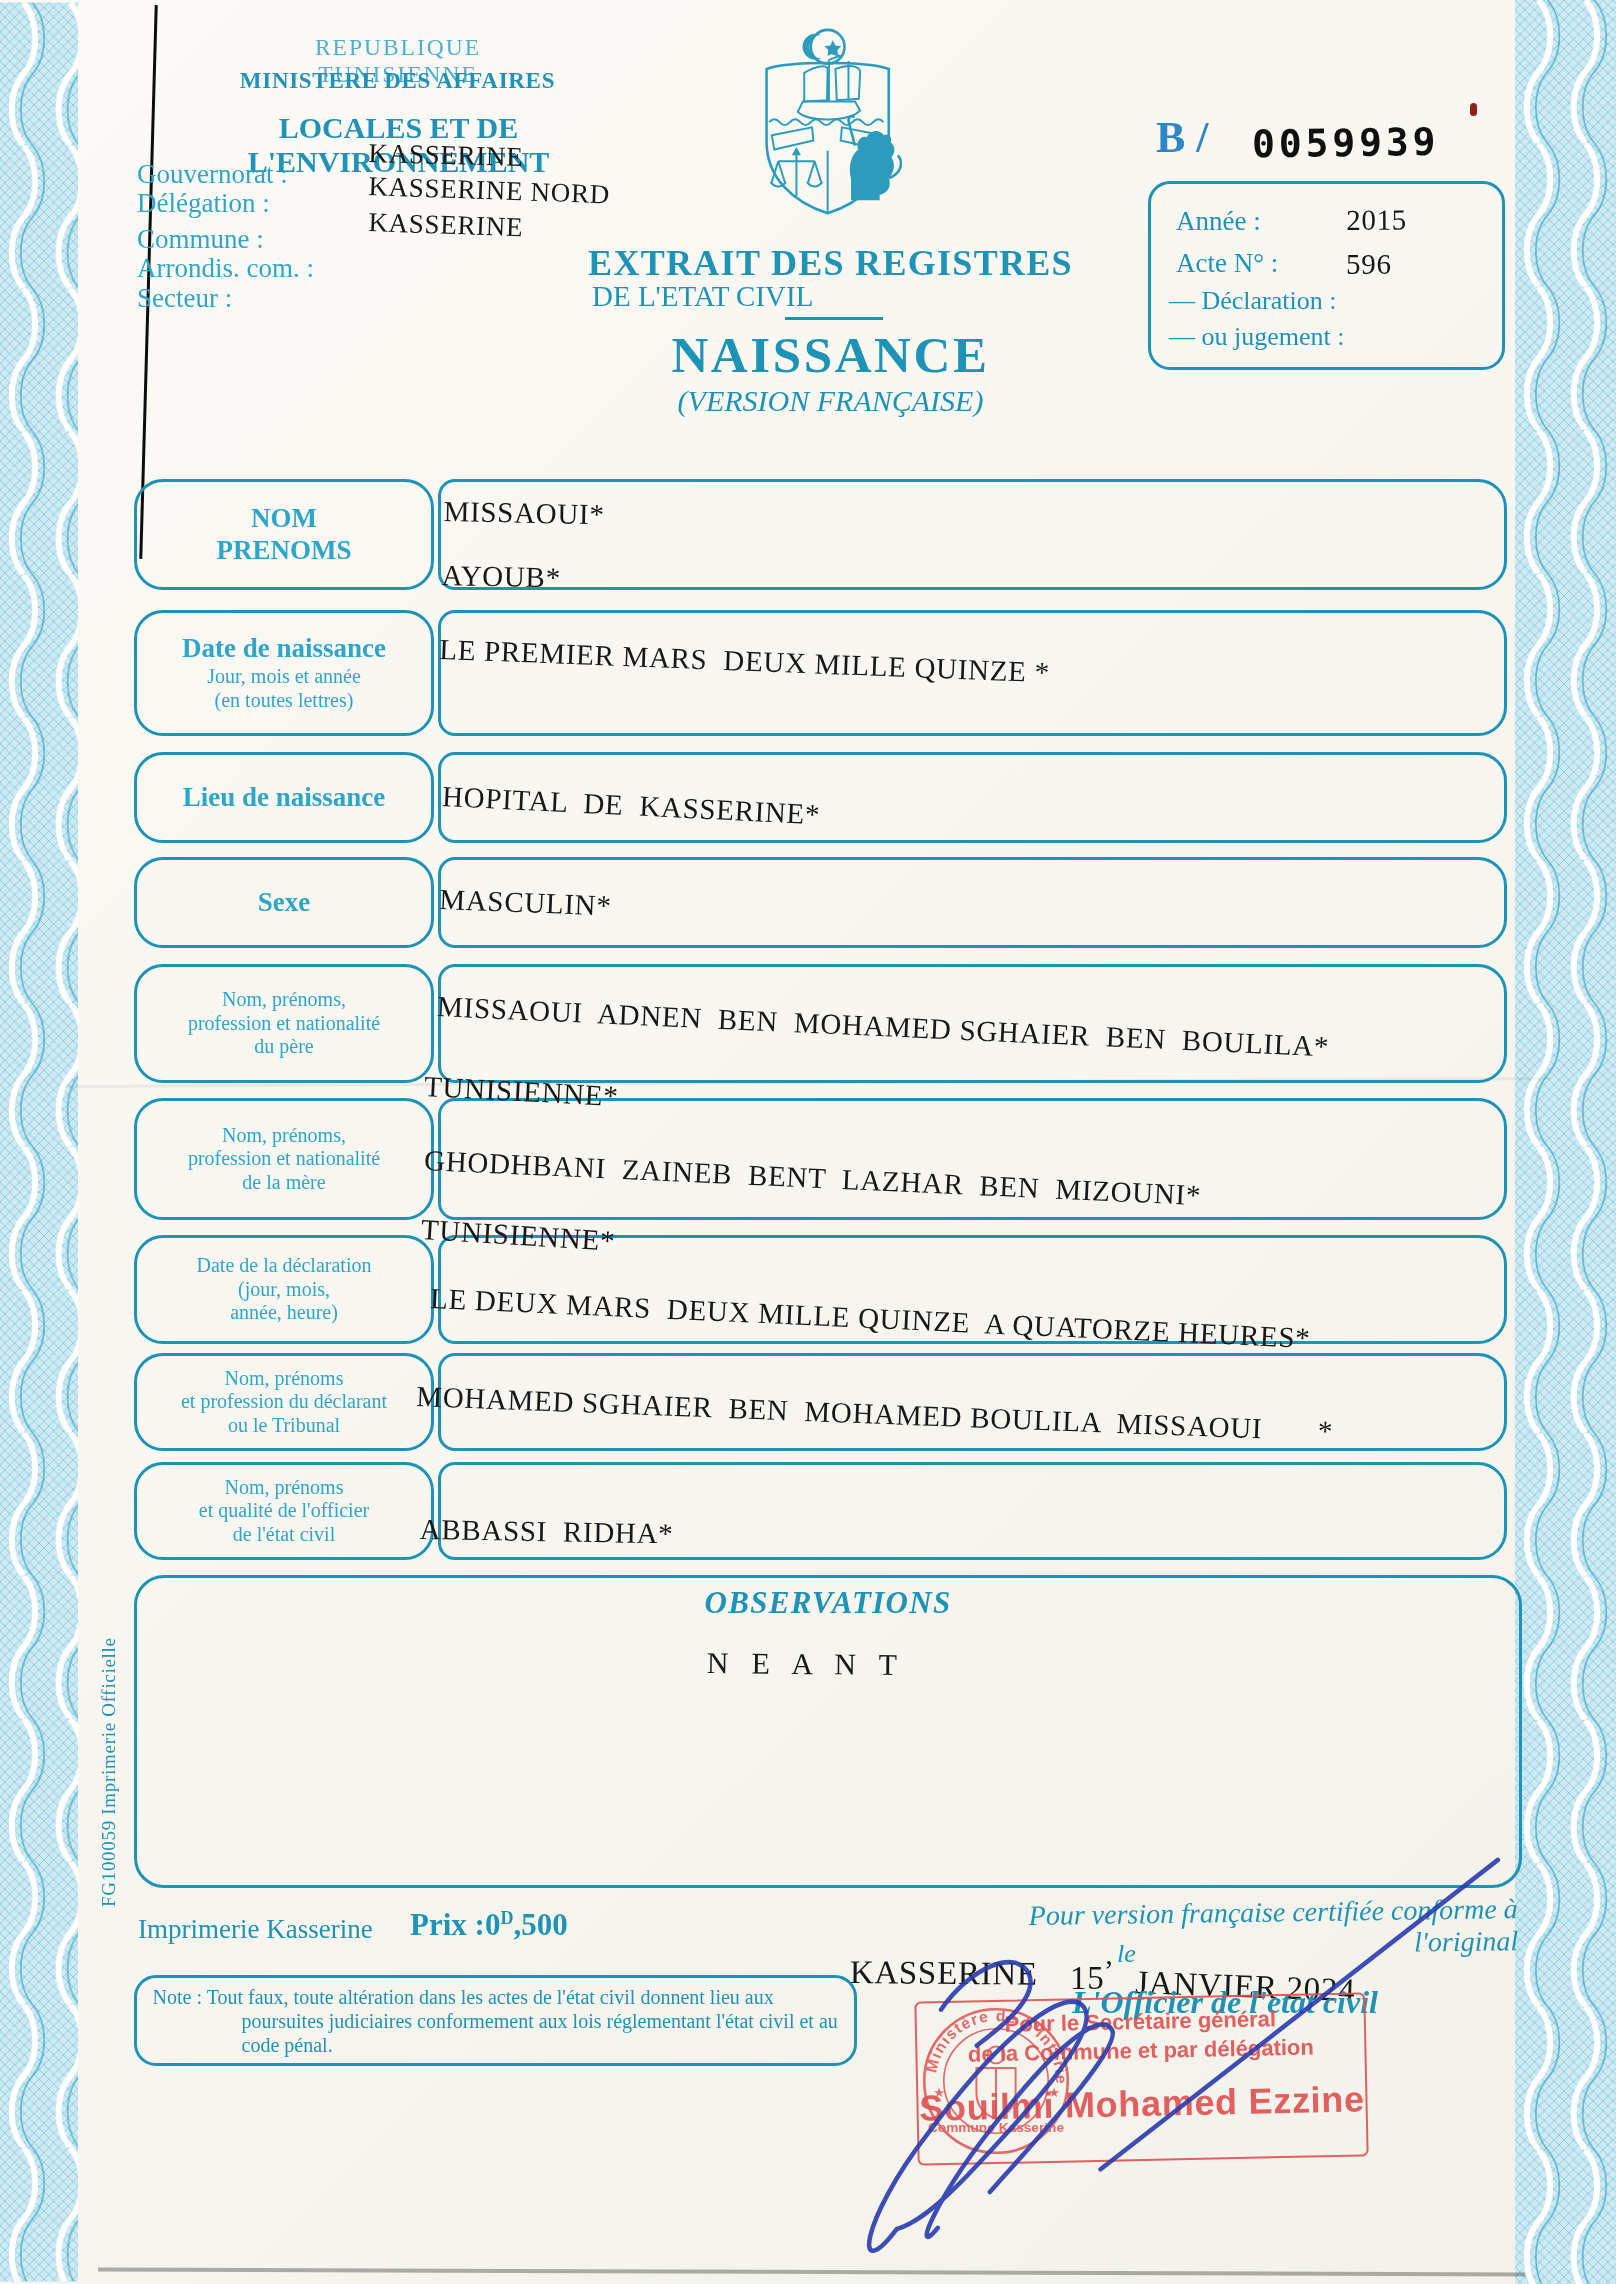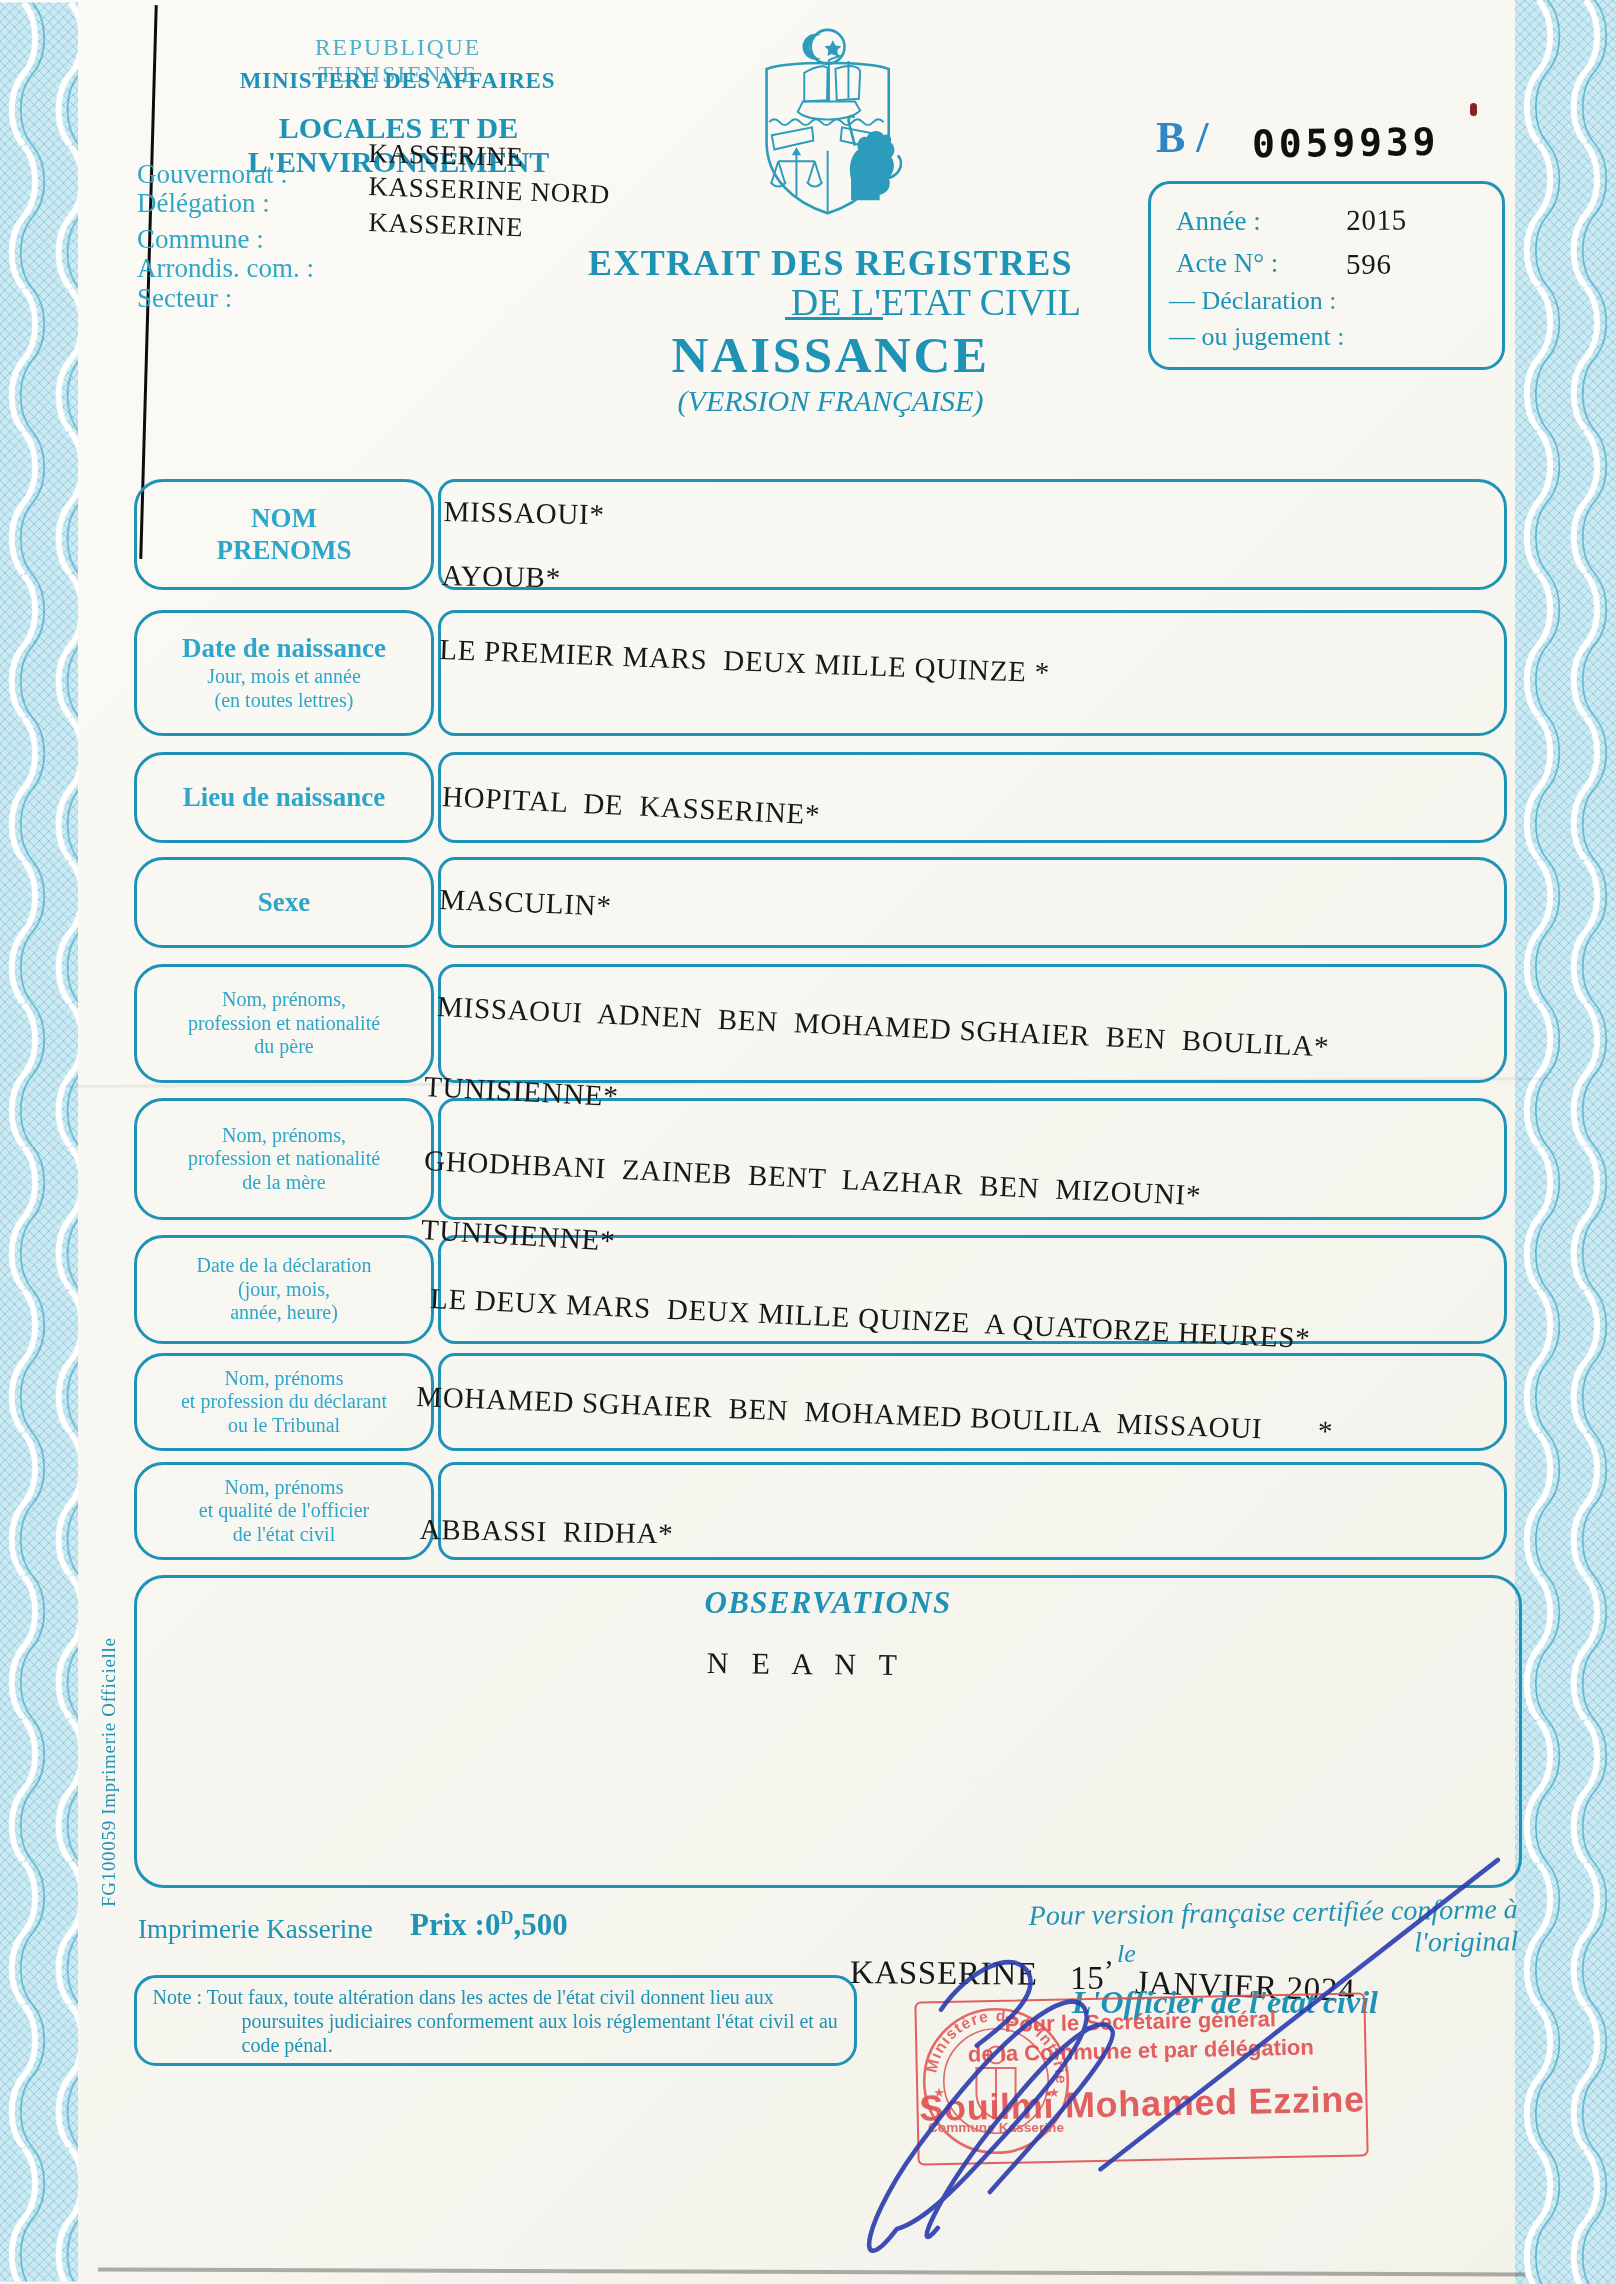--- a/index.html
+++ b/index.html
@@ -100,21 +100,21 @@
       <path d="M68,198 L68,262 M40,208 L96,208 M40,208 L30,240 M40,208 L50,240 M96,208 L86,240 M96,208 L106,240" stroke-width="3"></path>
       <path d="M28,240 Q40,254 52,240 M84,240 Q96,254 108,240" stroke-width="3"></path>
       <path d="M68,186 L61,199 L75,199 Z" fill="#2d9cbc" stroke="none"></path>
       <path d="M152,236 C147,214 153,198 163,190 C159,180 166,168 176,171 C181,160 196,158 202,168 C210,164 216,171 213,179 C221,186 220,196 214,202 C221,212 218,226 210,234 C215,246 208,258 196,260 L196,268 L152,268 Z" fill="#2d9cbc" stroke="none"></path>
       <path d="M210,234 C228,228 234,210 224,199" stroke-width="4"></path>
       <path d="M158,184 L149,150 C146,141 152,135 157,141" stroke-width="4"></path>
     </g>
   </svg>
 
   <div class="abs teal" style="left:560px;top:242px;width:541px;text-align:center;font-size:36px;font-weight:bold;letter-spacing:1.3px">EXTRAIT DES REGISTRES</div>
-  <div class="abs teal" style="left:540px;top:280px;width:541px;text-align:right;font-size:38px">DE L'ETAT CIVIL</div>
+  <div class="abs teal" style="left:592px;top:280px;width:541px;text-align:left;font-size:29px">DE L'ETAT CIVIL</div>
   <div class="abs" style="left:785px;top:317px;width:98px;height:3.3px;background:var(--teal)"></div>
   <div class="abs teal" style="left:560px;top:326px;width:541px;text-align:center;font-size:51px;font-weight:bold;letter-spacing:2.6px">NAISSANCE</div>
   <div class="abs teal" style="left:560px;top:384px;width:541px;text-align:center;font-size:30px;font-style:italic">(VERSION FRANÇAISE)</div>
 
   <div class="abs" style="left:1156px;top:112px;font-size:44px;font-weight:bold;color:#2e86c4">B /</div>
   <div class="abs" style="left:1252px;top:121px;font-family:'DejaVu Sans Mono',monospace;font-weight:bold;font-size:38px;letter-spacing:3.9px;color:#101010;transform:rotate(-0.8deg)">0059939</div>
 
   <div class="abs" style="left:1148px;top:181px;width:357px;height:189px;box-sizing:border-box;border:3.3px solid var(--teal);border-radius:22px">
     <div class="abs teal" style="left:25px;top:22px;font-size:27px">Année :</div>
     <div class="typed" style="left:195px;top:19.5px;font-size:29px;transform:rotate(-0.5deg)">2015</div>

